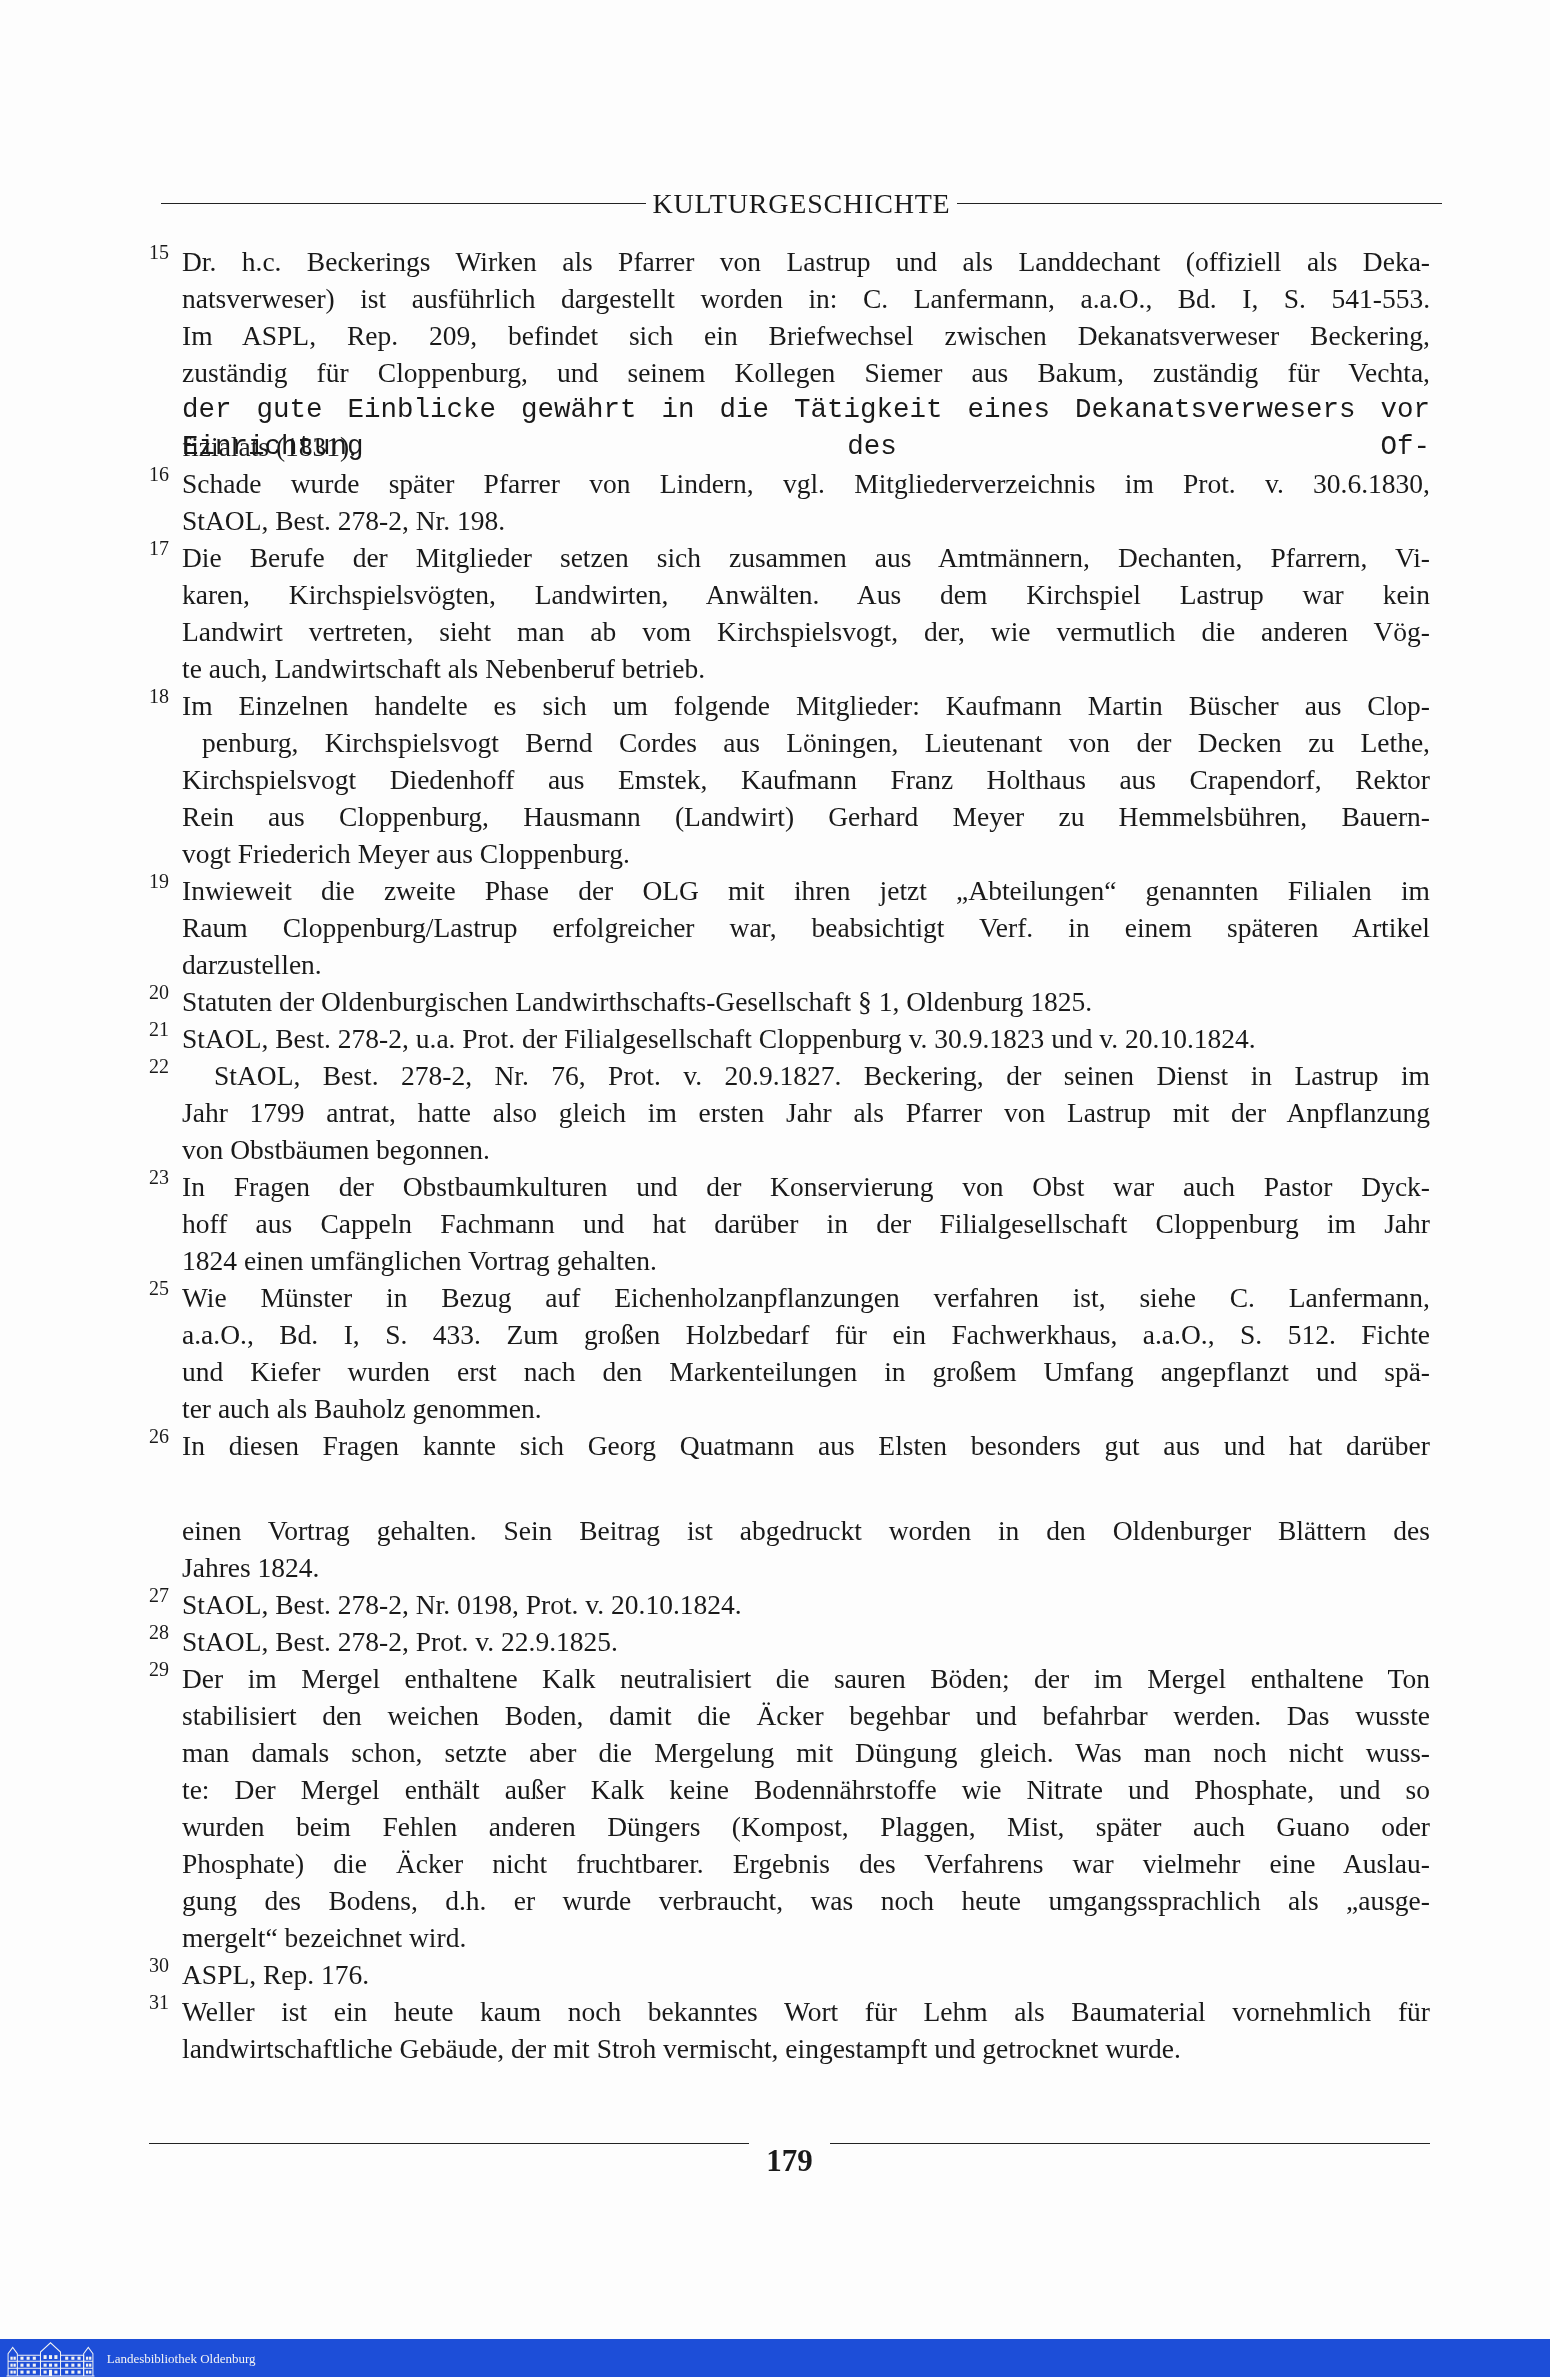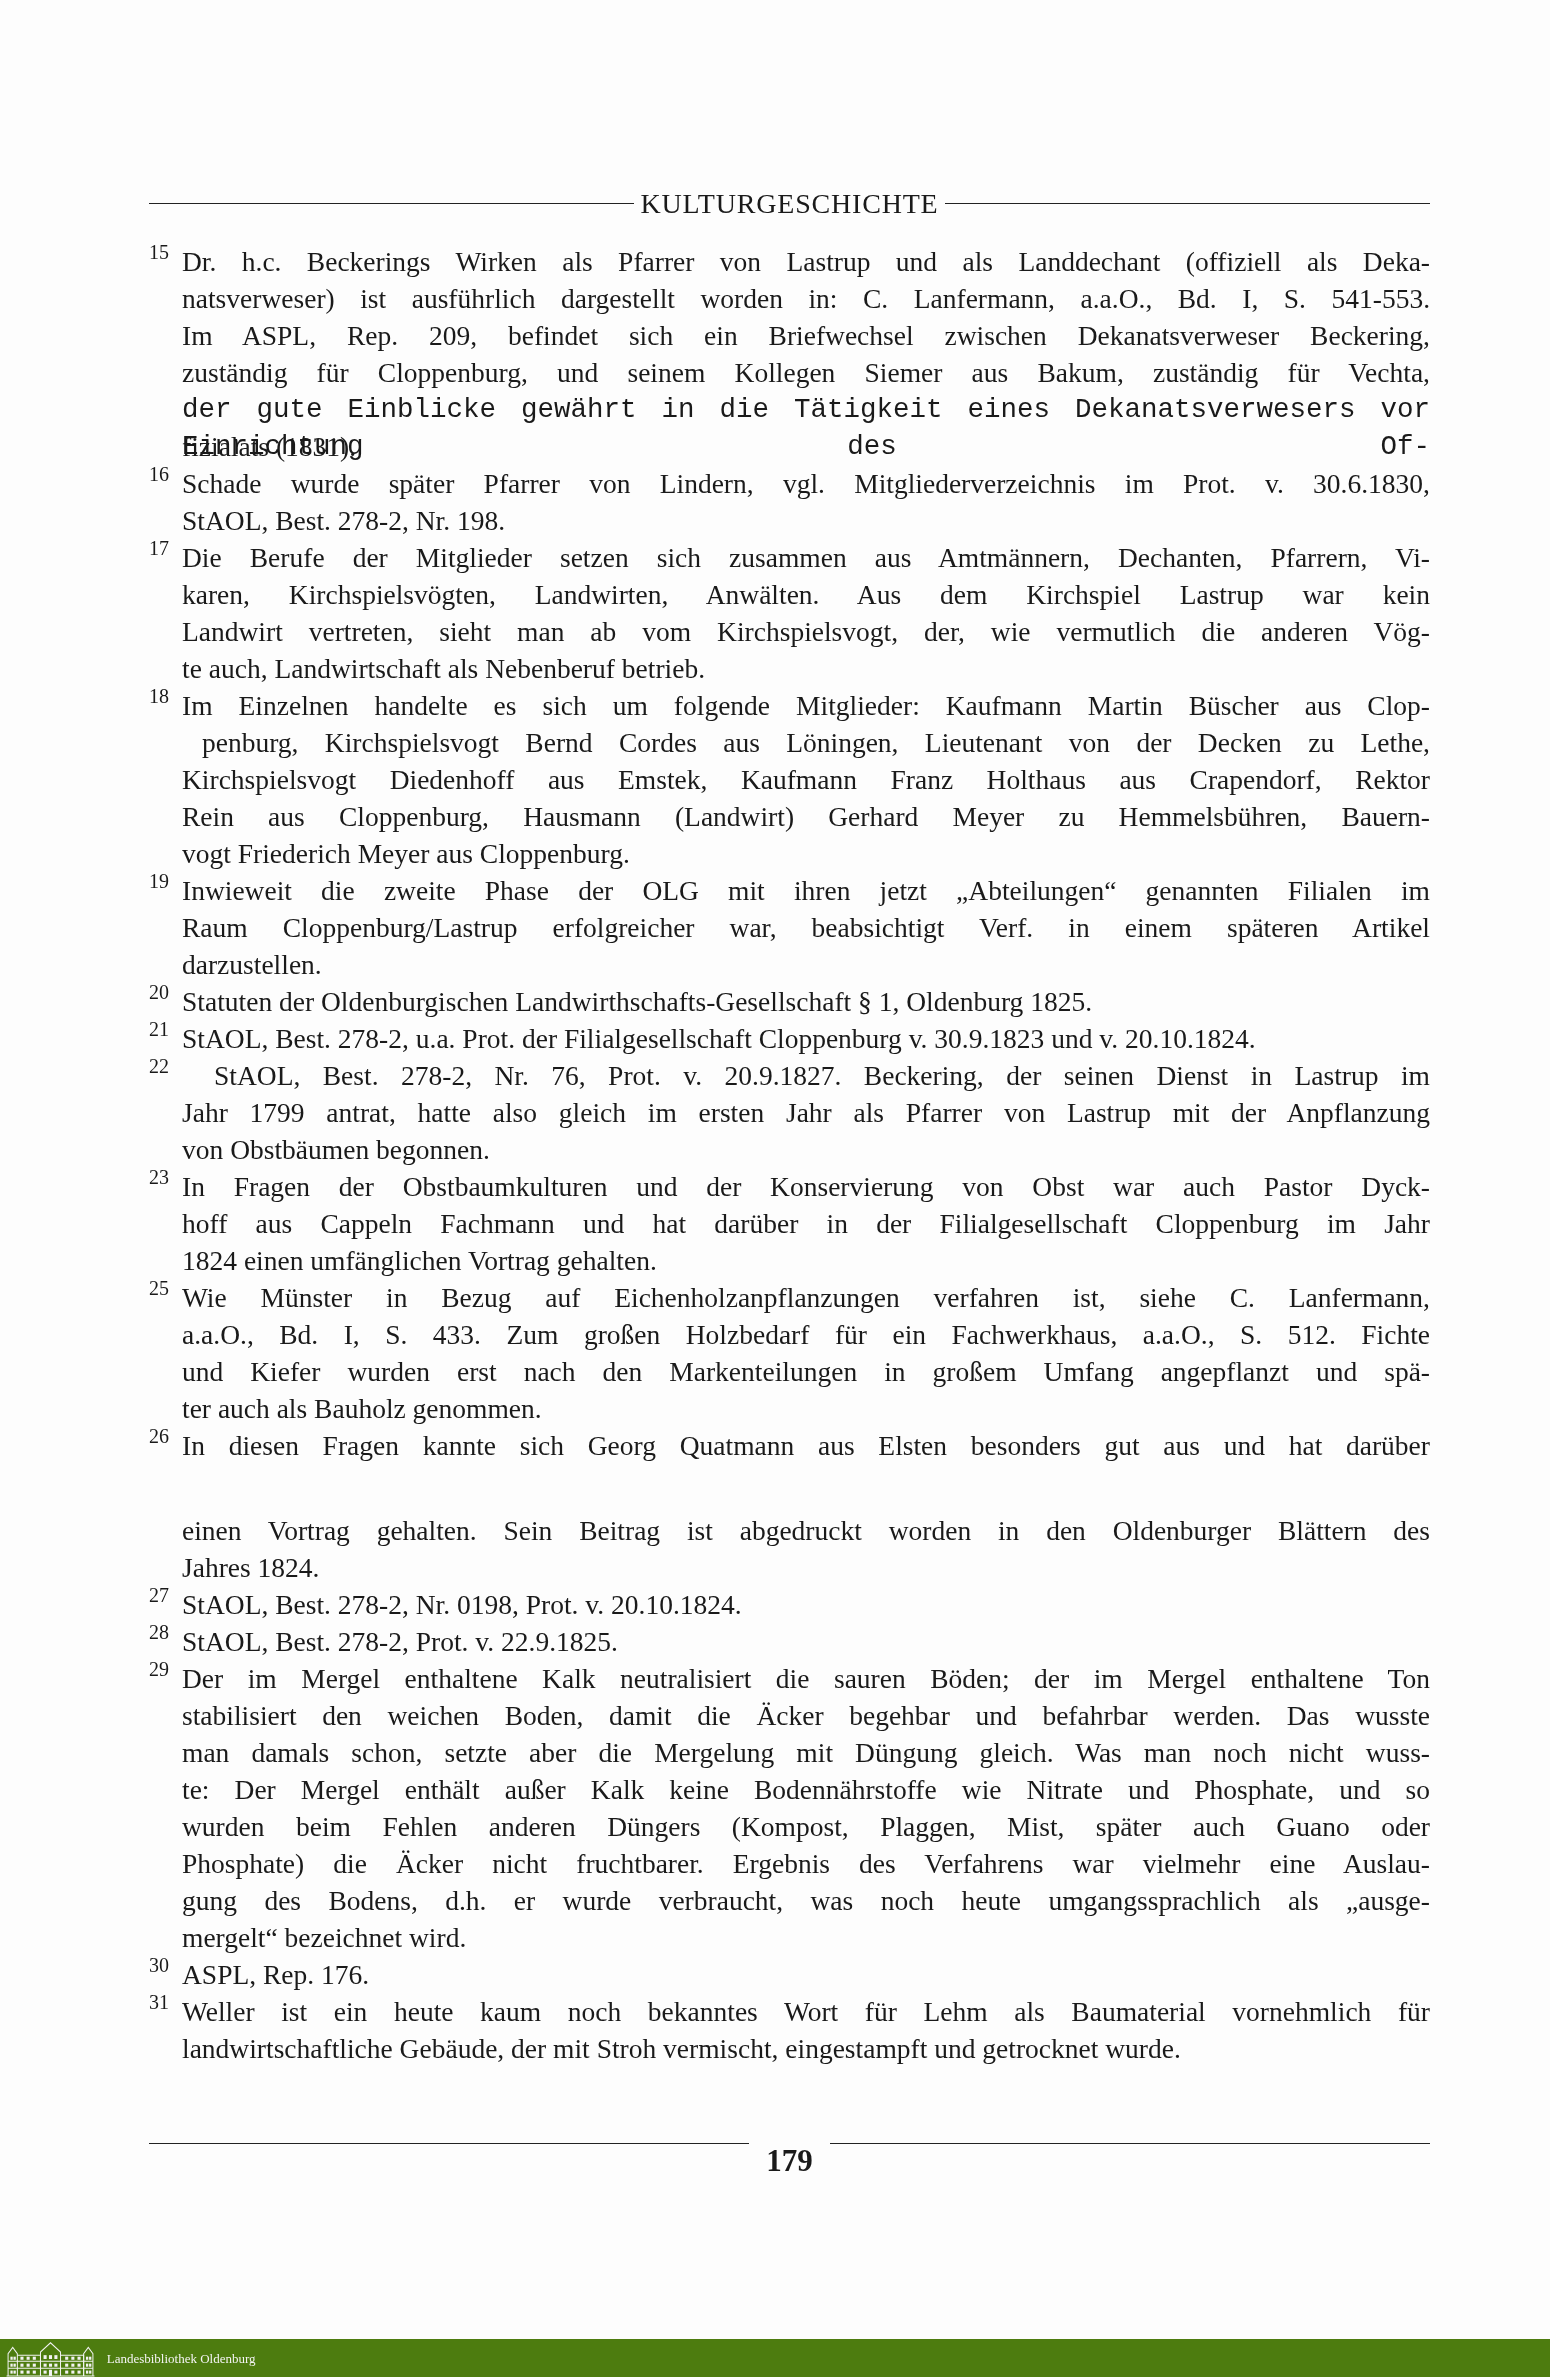--- a/index.html
+++ b/index.html
@@ -2,21 +2,21 @@
 <html style="font-size:12.4px"><head>
 <meta charset="utf-8">
 <style>
   html, body { margin:0; padding:0; }
   body {
     width:1550px; height:2377px; position:relative; overflow:hidden;
     background:#fdfdfd; color:#1a1a1a;
     font-family:"Liberation Serif", "DejaVu Serif", serif;
   }
   .header {
-    position:absolute; left:149px; top:180px; width:1281px; height:47px;
+    position:absolute; left:161px; top:180px; width:1281px; height:47px;
     display:flex; align-items:center;
   }
   .rule { flex:1; height:0; border-top:1.9px solid #222; }
   .header-title {
     font-size:28px; letter-spacing:0.8px; padding:0 6.2px; color:#1a1a1a;
     line-height:47px;
   }
   .notes {
     position:absolute; left:149px; top:243px; width:1281px;
   }
@@ -33,21 +33,21 @@
     white-space:nowrap; overflow:visible; height:37px;
   }
   .fn-line.last { text-align-last:left; }
   .footer-num {
     position:absolute; left:149px; top:2143px; width:1281px; height:47px;
     display:flex; align-items:flex-start;
   }
   .page-number { font-size:31px; padding:0 17px; font-weight:bold; color:#1a1a1a; }
   .bar {
     position:absolute; left:0; top:2339px; width:1550px; height:39px;
-    background:#4d7c0f; display:flex; align-items:center;
+    background:#1d4ed8; display:flex; align-items:center;
   }
   .lib-logo { margin-left:4.7px; width:91px; height:36px; }
   .lib-name { color:#f4f4f4; font-size:13px; margin-left:11px; }
 </style>
 </head>
 <body>
 
 <div class="header">
   <div class="rule"></div>
   <div class="header-title">KULTURGESCHICHTE</div>

